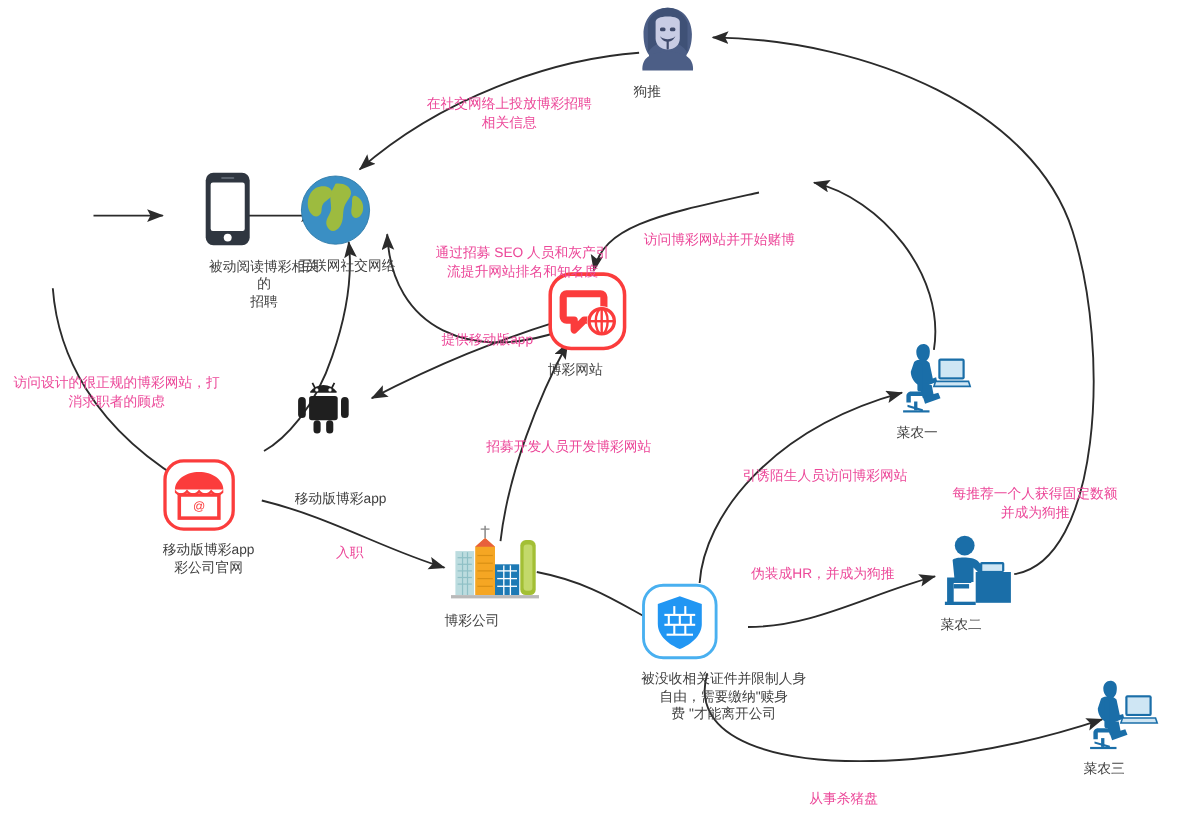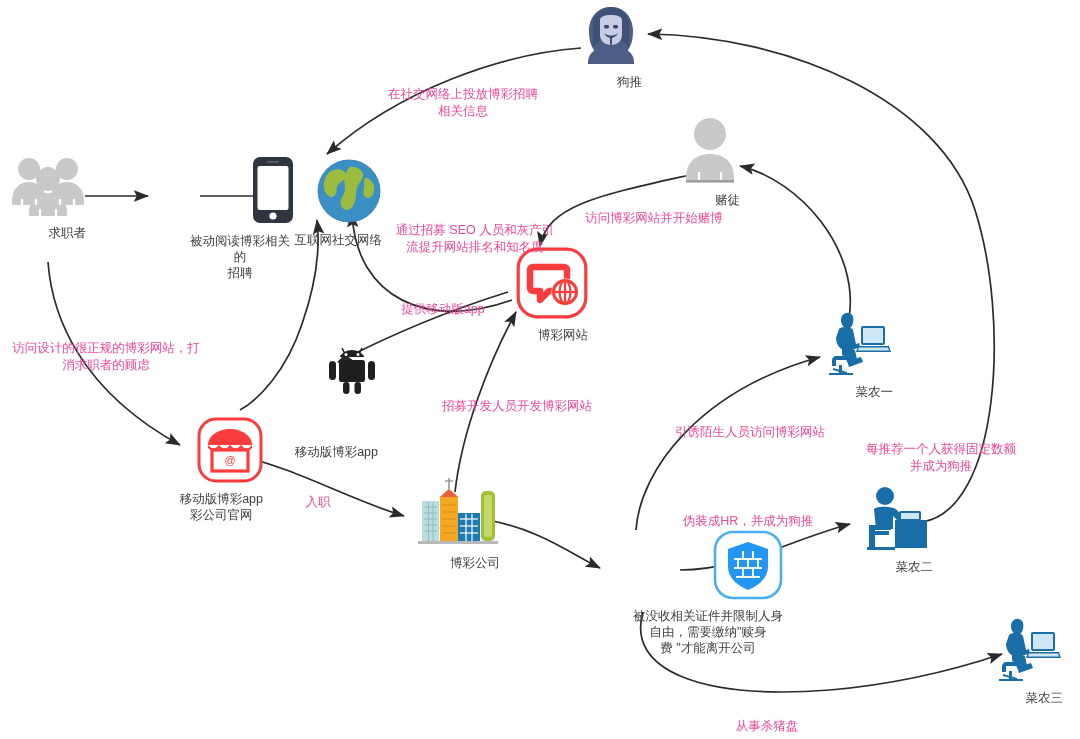--- a/index.html
+++ b/index.html
@@ -4,21 +4,21 @@
 <style>
   html,body{margin:0;padding:0;background:#ffffff;}
   body{
     width:1080px;height:739px;
     font-family:"Liberation Sans","DejaVu Sans",sans-serif;
     color:#3a3a3a;
     overflow:hidden;
   }
   #canvas{position:relative;width:1080px;height:739px;background:#fff;}
   #edges{position:absolute;left:0;top:0;width:1080px;height:739px;}
-  .node{position:absolute;display:flex;flex-direction:column;align-items:flex-end;}
+  .node{position:absolute;display:flex;flex-direction:column;align-items:flex-start;}
   .node .glyph{display:block;}
   .node .cap{
     margin-top:4px;text-align:center;font-size:12.5px;line-height:16px;
     color:#3f3f3f;white-space:pre-line;
   }
   .elabel{
     position:absolute;font-size:12.5px;line-height:17px;color:#ec4899;
     text-align:center;white-space:pre-line;
   }
   svg{overflow:visible;}
@@ -63,43 +63,20 @@
       <path d="M849,318 C860,250 800,180 740,166"></path>
 
       <path d="M680,570 C740,570 790,540 850,524"></path>
 
       <path d="M922,522 C1000,510 1010,320 975,210 C940,100 790,36 648,34"></path>
 
       <path d="M643,612 C626,670 700,700 830,690 C900,684 960,668 1002,654"></path>
     </g>
   </svg>
 
-  <div class="node" style="left:10px;top:155px;width:76px;">
-    <span class="glyph">
-      <svg width="76" height="62" viewBox="0 0 76 62">
-        <g fill="#c9c9c9">
-          <circle cx="19" cy="14" r="11"></circle>
-          <path d="M2 46 C2 33 10 27 19 27 C28 27 36 33 36 46 L36 50 L2 50 Z"></path>
-          <circle cx="57" cy="14" r="11"></circle>
-          <path d="M40 46 C40 33 48 27 57 27 C66 27 74 33 74 46 L74 50 L40 50 Z"></path>
-          <circle cx="38" cy="24" r="12"></circle>
-          <path d="M19 58 C19 44 28 38 38 38 C48 38 57 44 57 58 L57 61 L19 61 Z"></path>
-        </g>
-        <g stroke="#ffffff" stroke-width="2.2">
-          <line x1="12" y1="44" x2="12" y2="50"></line>
-            <line x1="26" y1="44" x2="26" y2="50"></line>
-          <line x1="50" y1="44" x2="50" y2="50"></line>
-            <line x1="64" y1="44" x2="64" y2="50"></line>
-          <line x1="30" y1="54" x2="30" y2="61"></line>
-            <line x1="46" y1="54" x2="46" y2="61"></line>
-        </g>
-      </svg>
-    </span>
-    <span class="cap">求职者</span>
-  </div>
 
   <div class="node" style="left:141px;top:155px;width:110px;margin-left:44px;">
     <span class="glyph">
       <svg width="44" height="70" viewBox="0 0 44 70">
         <rect x="2" y="2" width="40" height="66" rx="7" fill="#2f3640"></rect>
         <rect x="6.5" y="11" width="31" height="44" rx="2" fill="#ffffff"></rect>
         <circle cx="22" cy="61" r="3.6" fill="#ffffff"></circle>
         <rect x="16" y="6" width="12" height="1.8" rx="0.9" fill="#5b636e"></rect>
       </svg>
     </span>
@@ -133,34 +110,20 @@
           <rect x="33" y="21" width="5" height="3.4" rx="1.4"></rect>
           <path d="M24 29 C26 33 29 34 31 34 C33 34 36 33 38 29 C36 31 33 31.6 31 31.6 C29 31.6 26 31 24 29 Z"></path>
           <rect x="30" y="33" width="2" height="8" rx="1"></rect>
         </g>
         <path d="M8 58 C8 48 17 43 31 43 C45 43 54 48 54 58 L54 60 L8 60 Z" fill="#4c5e86"></path>
       </svg>
     </span>
     <span class="cap">狗推</span>
   </div>
 
-  <div class="node" style="left:678px;top:116px;width:62px;">
-    <span class="glyph">
-      <svg width="60" height="68" viewBox="0 0 60 68">
-        <circle cx="30" cy="18" r="16" fill="#c9c9c9"></circle>
-        <path d="M6 62 C6 46 16 38 30 38 C44 38 54 46 54 62 L54 66 L6 66 Z" fill="#c9c9c9"></path>
-        <g stroke="#ffffff" stroke-width="2.2">
-          <line x1="19" y1="56" x2="19" y2="66"></line>
-          <line x1="41" y1="56" x2="41" y2="66"></line>
-        </g>
-        <rect x="6" y="64" width="48" height="2.6" fill="#9e9e9e"></rect>
-      </svg>
-    </span>
-    <span class="cap">赌徒</span>
-  </div>
 
   <div class="node" style="left:498px;top:247px;width:90px;">
     <span class="glyph">
       <svg width="72" height="72" viewBox="0 0 72 72">
         <rect x="2.2" y="2.2" width="67.6" height="67.6" rx="19" fill="#ffffff" stroke="#fb3c3c" stroke-width="3.2"></rect>
         <path d="M17 20 H48 a3 3 0 0 1 3 3 V41 a3 3 0 0 1 -3 3 H33 l-9 9 v-9 h-7 a3 3 0 0 1 -3 -3 V23 a3 3 0 0 1 3 -3 Z" fill="none" stroke="#fb3c3c" stroke-width="6.5" stroke-linejoin="round"></path>
         <circle cx="49" cy="45" r="13.5" fill="#ffffff"></circle>
         <circle cx="49" cy="45" r="11.5" fill="none" stroke="#fb3c3c" stroke-width="3"></circle>
         <g stroke="#fb3c3c" stroke-width="2.2" fill="none">
           <line x1="37.5" y1="45" x2="60.5" y2="45"></line>

